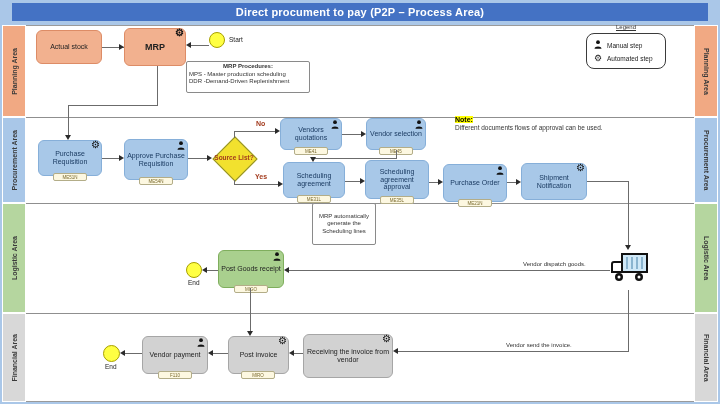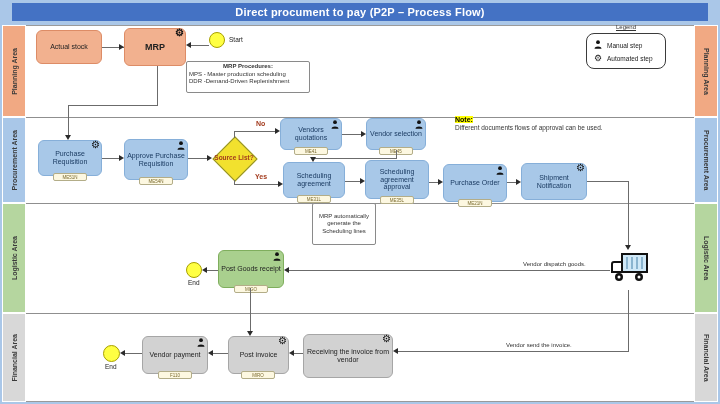--- a/index.html
+++ b/index.html
@@ -38,21 +38,21 @@
   .legend-row .icon{width:10px;text-align:center;font-size:9px;line-height:9px;}
   .note-highlight{position:absolute;left:455px;top:115px;width:190px;font-size:6.5px;color:#333;line-height:1.3;}
   .note-highlight b{background:#ffff00;color:#000;font-size:7px;}
 </style>
 </head>
 <body>
 
 <div class="canvas">
 
   <div class="titlebar">
-    <span>Direct procument to pay (P2P – Process Flow)</span>
+    <span>Direct procument to pay (P2P – Process Area)</span>
   </div>
 
   <div class="white-area"></div>
 
   <div class="band left" style="left:2px;top:25px;height:92px;background:#f1a983;">
       <span>Planning Area</span>
     </div>
   <div class="band left" style="left:2px;top:117px;height:86px;background:#a9c7e8;">
       <span>Procurement Area</span>
     </div>

